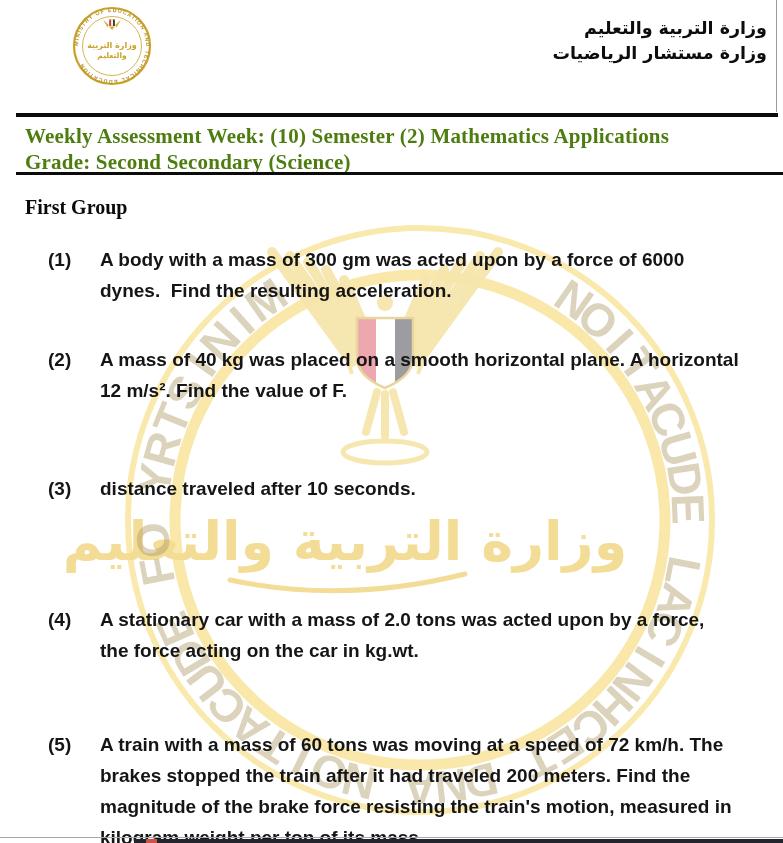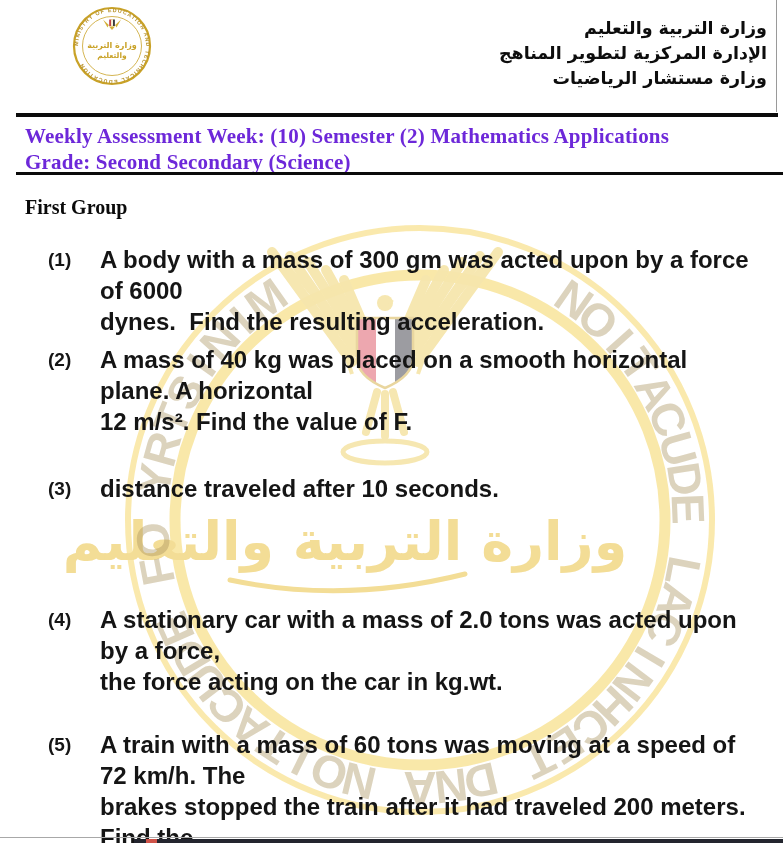--- a/index.html
+++ b/index.html
@@ -17,40 +17,40 @@
     font-family:"DejaVu Sans",sans-serif;font-weight:700;
     font-size:17.5px;line-height:25px;color:#0d0d0d;
   }
   .header-vline{position:absolute;top:0;left:776px;width:1px;height:112px;background:#9a9a9a;}
 
   
   .rule{position:absolute;left:16px;background:#0b0b0b;}
   .rule-top{top:113px;width:762px;height:4px;}
   .rule-bottom{top:172px;width:767px;height:2.5px;}
   .title{
-    position:absolute;left:25px;width:740px;color:#6d28d9;
+    position:absolute;left:25px;width:740px;color:#4d7c0f;
     font-family:"Liberation Serif",serif;font-weight:700;
     font-size:21px;line-height:26px;letter-spacing:.2px;
   }
   .title-1{top:123px;}
   .title-2{top:149px;}
   .section-heading{
     position:absolute;left:25px;top:196px;color:#0a0a0a;
     font-family:"Liberation Serif",serif;font-weight:700;font-size:20px;
   }
 
   
   .question{position:absolute;left:0;width:783px;color:#151515;}
   .qnum{
     position:absolute;left:48px;top:0;
     font-weight:700;font-size:19px;line-height:31px;
   }
   .qtext{
     position:absolute;left:100px;top:0;width:655px;
-    font-weight:700;font-size:24px;line-height:31px;
+    font-weight:700;font-size:19px;line-height:31px;
   }
   .qline{white-space:pre-wrap;}
   .q1{top:244px;} .q2{top:344px;} .q3{top:473px;} .q4{top:604px;} .q5{top:729px;}
 
   
   #watermark{position:absolute;left:0;top:0;width:783px;height:843px;z-index:0;pointer-events:none;}
   .content{position:relative;z-index:1;}
   #wm-letters span{
     position:absolute;
     font-family:"Liberation Sans",sans-serif;font-weight:700;font-size:46px;
@@ -187,21 +187,20 @@
     </g>
 
     <g font-family="DejaVu Sans, sans-serif" font-weight="700" fill="#c9a227" text-anchor="middle" direction="rtl">
       <text x="40" y="42" font-size="8">وزارة التربية</text>
       <text x="40" y="52" font-size="7.5">والتعليم</text>
     </g>
   </svg>
 
   <div class="arabic-block">
     <div>وزارة التربية والتعليم</div>
-    <div>الإدارة المركزية لتطوير المناهج</div>
     <div>وزارة مستشار الرياضيات</div>
   </div>
   <div class="header-vline"></div>
 
   <div class="rule rule-top"></div>
   <div class="title title-1">Weekly Assessment Week: (10) Semester (2) Mathematics Applications</div>
   <div class="title title-2">Grade: Second Secondary (Science)</div>
   <div class="rule rule-bottom"></div>
 
   <div class="section-heading">First Group</div>

